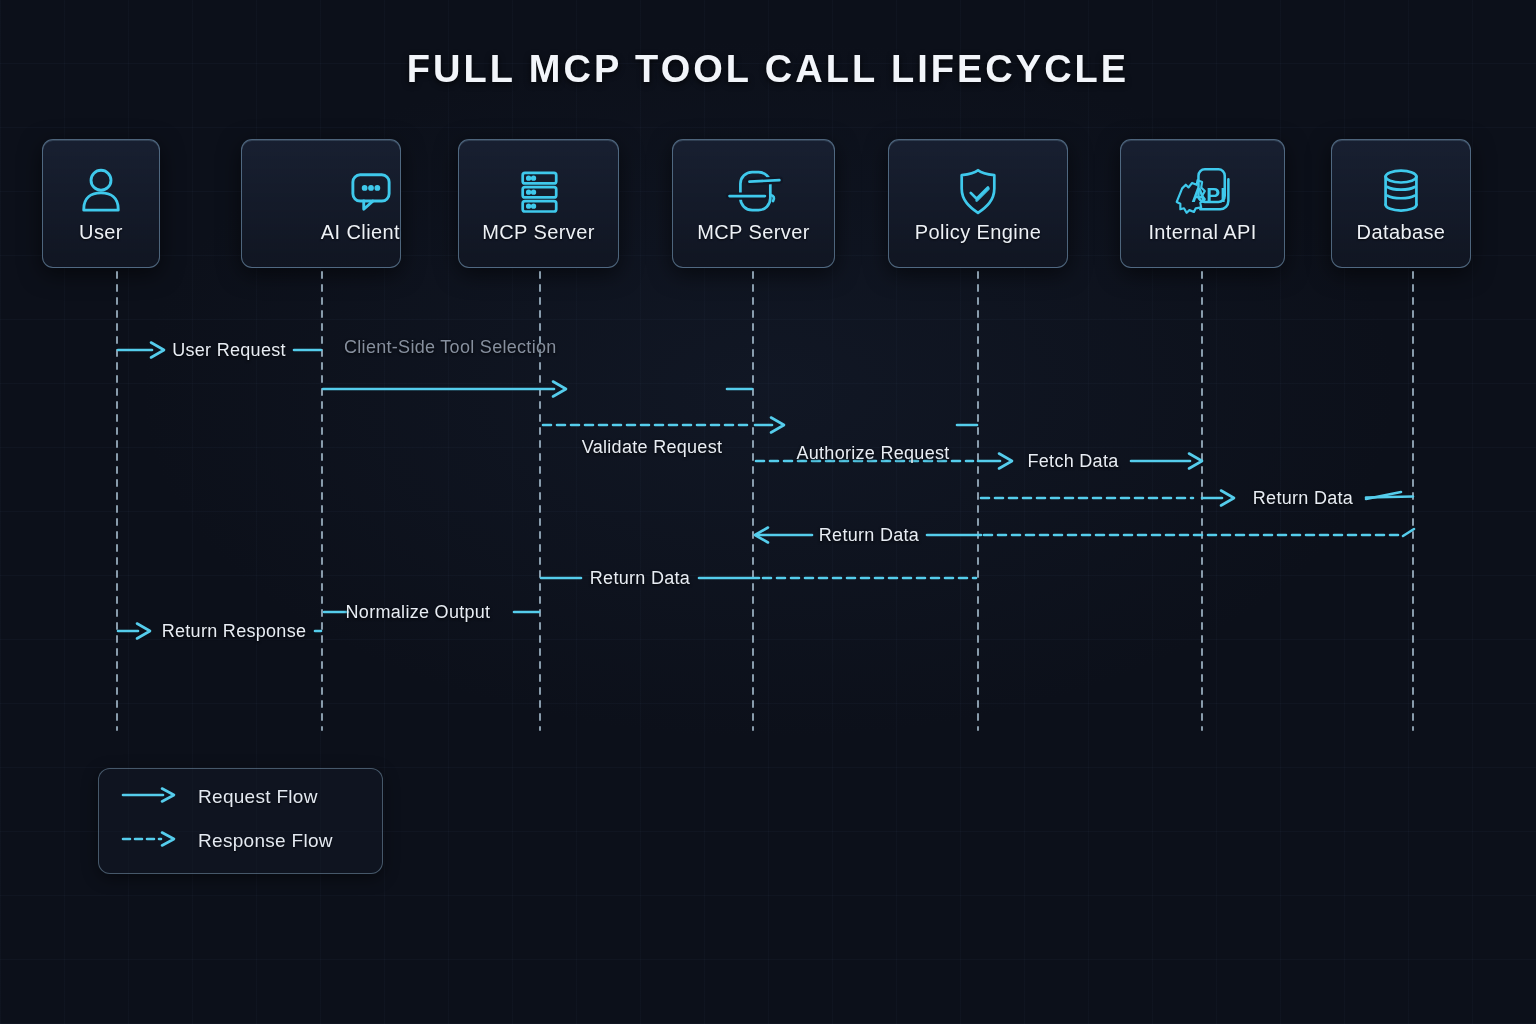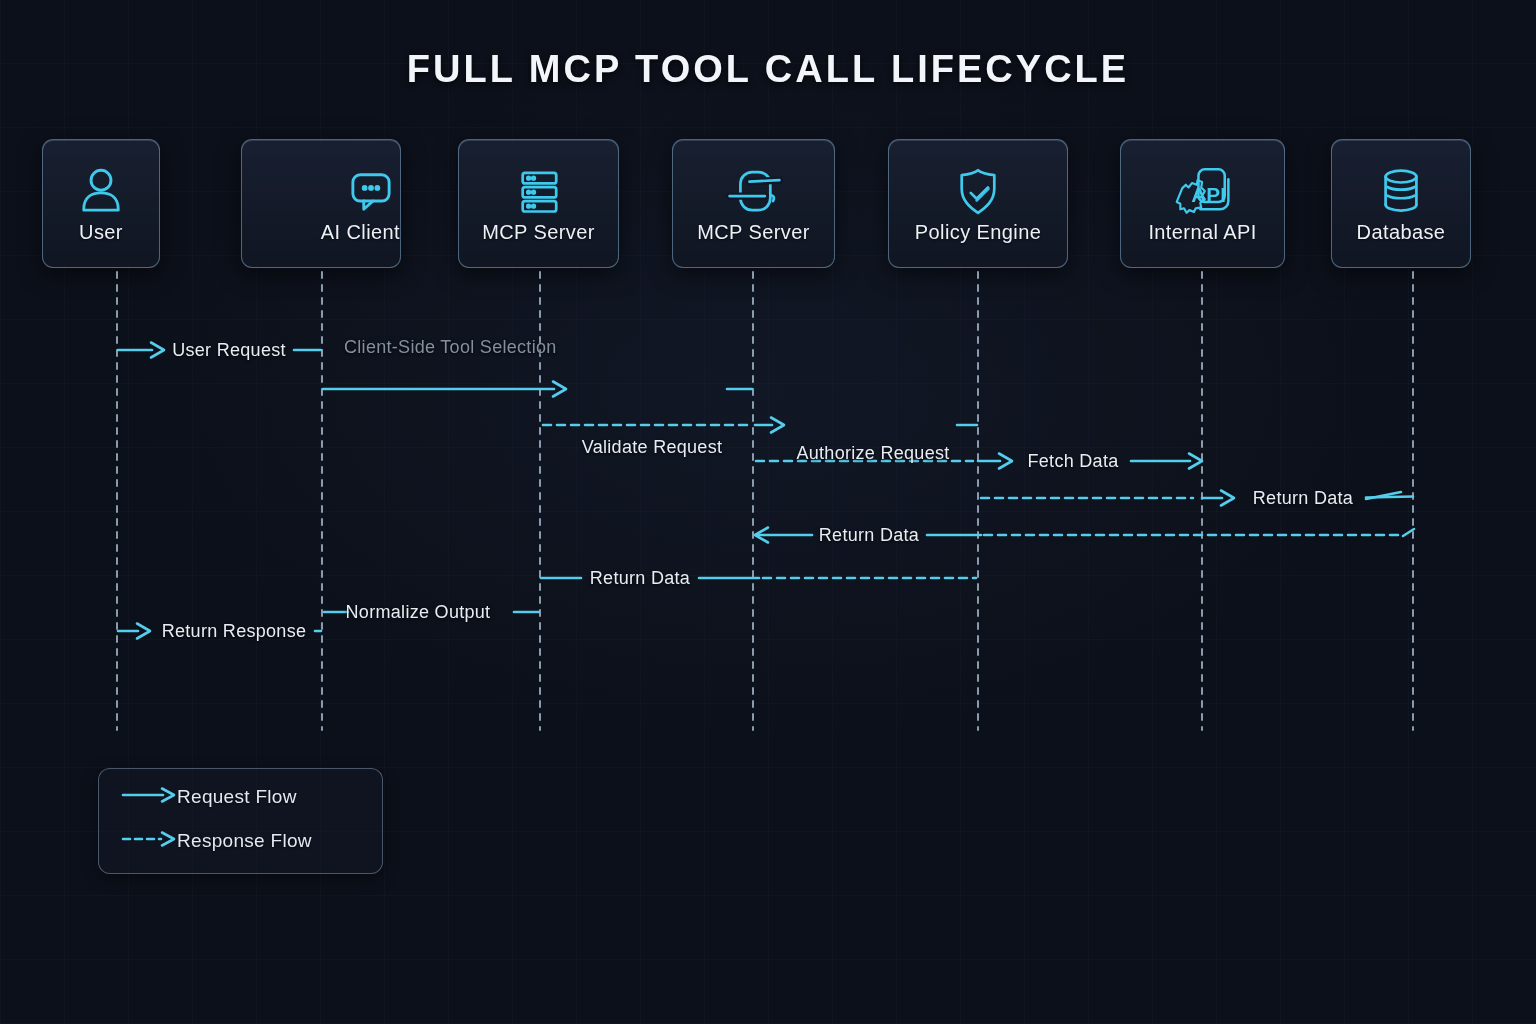--- a/index.html
+++ b/index.html
@@ -38,21 +38,21 @@
     font-size:18px;color:#868f9e;white-space:nowrap;letter-spacing:0.3px;
     text-shadow:0 1px 3px rgba(0,0,0,.85);
   }
   .legend{
     position:absolute;left:98px;top:768px;width:285px;height:106px;box-sizing:border-box;
     background:rgba(20,26,40,0.45);
     border:1.2px solid rgba(140,172,200,0.45);
     border-radius:12px;
     box-shadow:0 4px 16px rgba(0,0,0,0.45);
   }
-  .legend-row{position:absolute;left:22px;display:flex;align-items:center;gap:0;}
+  .legend-row{position:absolute;left:22px;display:flex;align-items:center;gap:21px;}
   .legend-row .txt{font-size:19px;color:#e3e9f1;letter-spacing:0.3px;text-shadow:0 1px 2px rgba(0,0,0,.7);}
 </style>
 </head>
 <body>
 
 <div class="stage">
 
   <div class="title">FULL MCP TOOL CALL LIFECYCLE</div>
 
   <div class="actor" style="left:42px;width:118px;">

